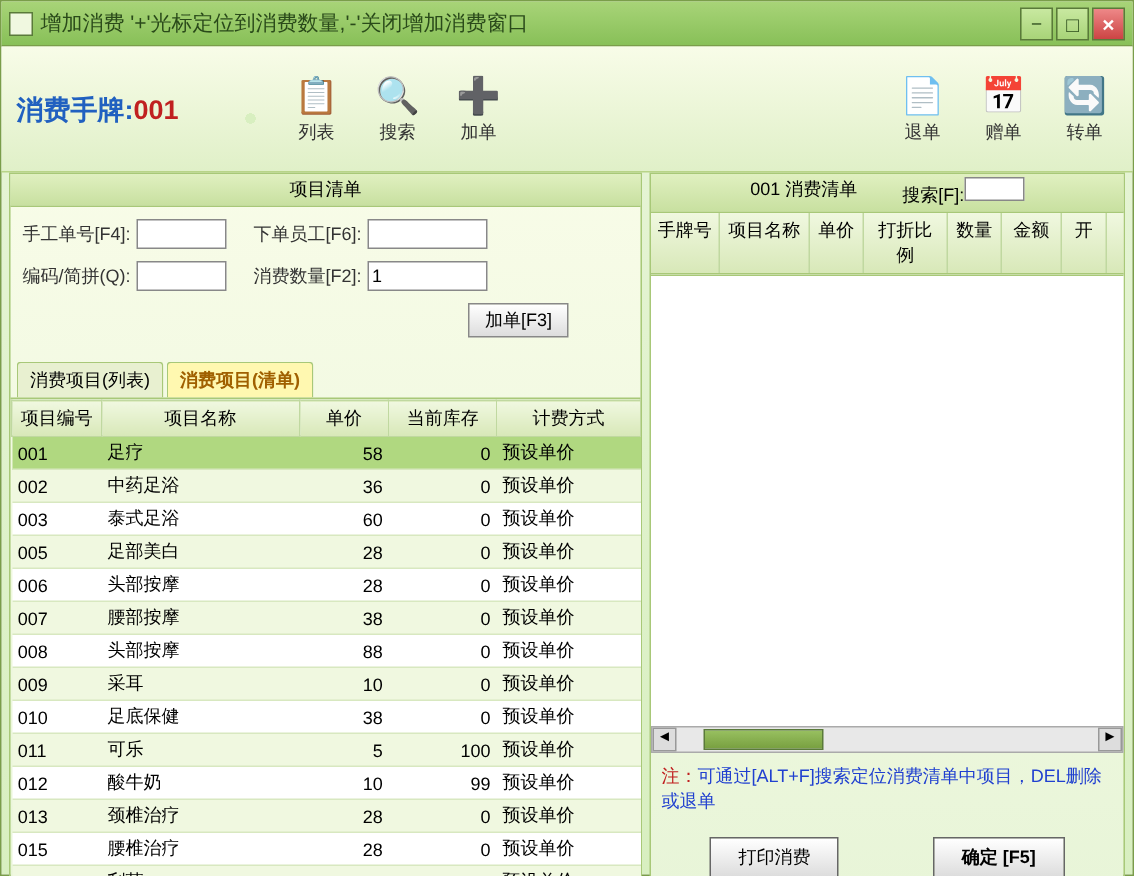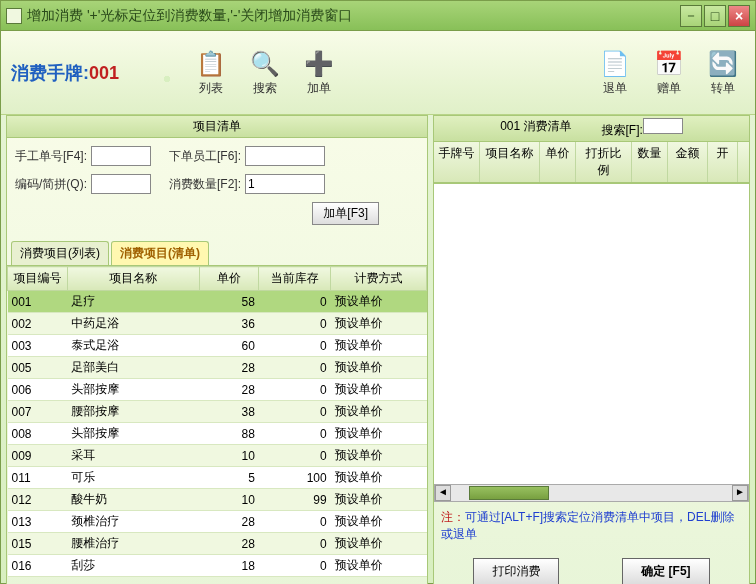--- a/index.html
+++ b/index.html
@@ -189,20 +189,27 @@
                 <td>预设单价</td>
               </tr>
               <tr>
                 <td>009</td>
                 <td>采耳</td>
                 <td class="num">10</td>
                 <td class="num">0</td>
                 <td>预设单价</td>
               </tr>
               <tr>
+                <td>010</td>
+                <td>足底保健</td>
+                <td class="num">38</td>
+                <td class="num">0</td>
+                <td>预设单价</td>
+              </tr>
+              <tr>
                 <td>011</td>
                 <td>可乐</td>
                 <td class="num">5</td>
                 <td class="num">100</td>
                 <td>预设单价</td>
               </tr>
               <tr>
                 <td>012</td>
                 <td>酸牛奶</td>
                 <td class="num">10</td>

